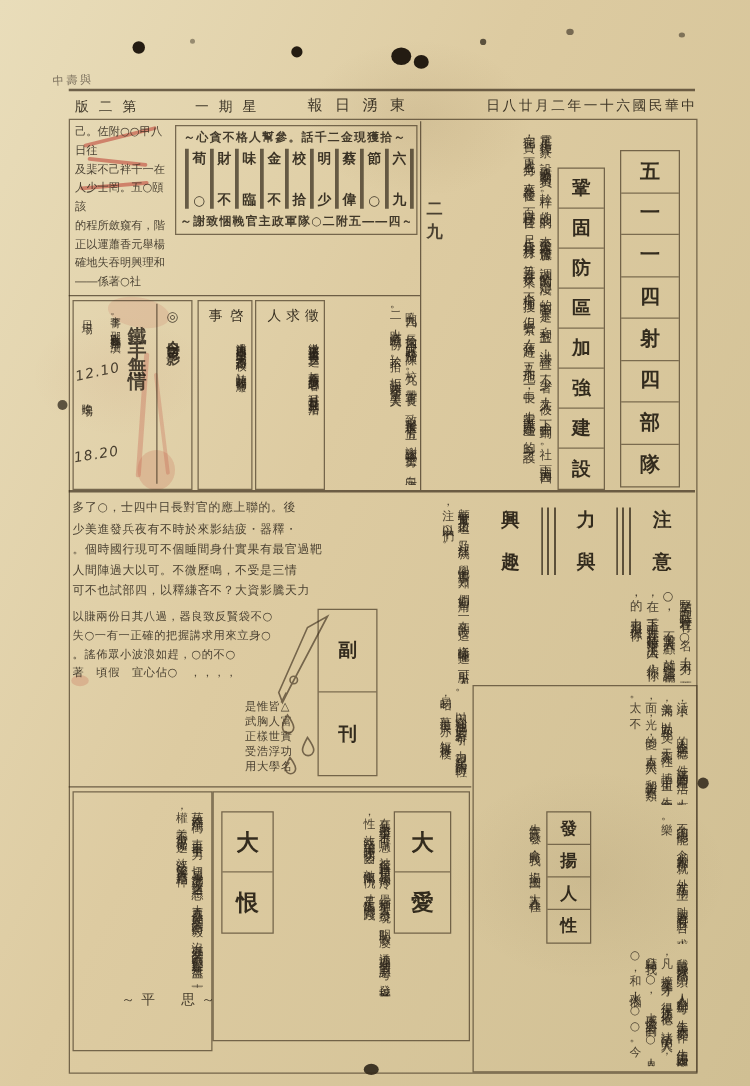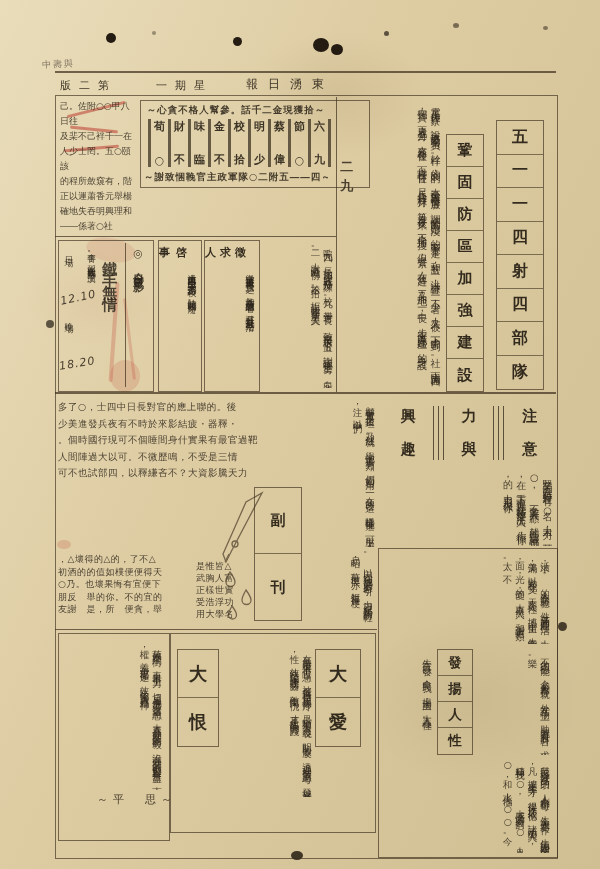--- a/index.html
+++ b/index.html
@@ -26,21 +26,21 @@
   .red{position:absolute;background:rgba(185,45,35,.5);border-radius:2px;}
   .orn{width:12px;height:54px;
      background:repeating-linear-gradient(90deg,rgba(50,40,25,.75) 0 1.5px,transparent 1.5px 5px);}
   .tcol{display:flex;flex-direction:column;align-items:center;gap:14px;
      font-size:15px;font-weight:bold;color:rgba(32,25,16,.9);}
   .pair{display:flex;flex-direction:column;justify-content:space-between;align-items:center;
      font-size:11px;font-weight:bold;border-left:3px solid rgba(50,40,25,.7);
      padding:0 3px;color:rgba(35,28,18,.88);}
   .banner-line{text-align:center;font-size:9.5px;font-weight:bold;letter-spacing:1px;
      color:rgba(38,30,20,.85);white-space:nowrap;overflow:hidden;}
-  .hdr{font-size:11px;font-weight:bold;letter-spacing:6px;text-align:left;
+  .hdr{font-size:11px;font-weight:normal;letter-spacing:6px;text-align:right;
      color:rgba(32,25,16,.9);}
   .time{font-size:11px;font-style:italic;color:rgba(45,36,25,.85);letter-spacing:1px;}
 </style>
 </head>
 <body>
 
 <div class="page">
 
   <div class="stain" style="left:106px;top:33px;width:10px;height:10px;"></div>
   <div class="stain" style="left:233px;top:37px;width:9px;height:9px;"></div>
@@ -59,37 +59,38 @@
   <div class="red" style="left:64px;top:147px;width:55px;height:3px;transform:rotate(-5deg);"></div>
   <div class="red" style="left:112px;top:282px;width:4px;height:100px;transform:rotate(4deg);opacity:.45;"></div>
   <div class="red" style="left:128px;top:298px;width:3px;height:82px;transform:rotate(-7deg);opacity:.4;"></div>
   <div class="red" style="left:110px;top:360px;width:30px;height:32px;border-radius:50%;opacity:.3;"></div>
   <div class="red" style="left:86px;top:238px;width:50px;height:24px;border-radius:50%;transform:rotate(10deg);opacity:.22;"></div>
   <div class="red" style="left:57px;top:540px;width:14px;height:9px;border-radius:50%;opacity:.35;"></div>
 
   <div class="abs" style="left:42px;top:58px;font-size:9px;color:#7a6f5c;letter-spacing:2px;transform:rotate(-3deg);">中壽與</div>
 
   <div class="abs rule" style="left:55px;top:71px;width:501px;height:2px;"></div>
+  <div class="abs mast" style="left:370px;top:77px;width:188px;font-size:11px;letter-spacing:2px;text-align:right;white-space:nowrap;">日八廿月二年一十六國民華中</div>
   <div class="abs mast" style="left:246px;top:76px;font-size:12px;letter-spacing:10px;white-space:nowrap;">報日湧東</div>
   <div class="abs mast" style="left:156px;top:78px;font-size:11px;letter-spacing:8px;white-space:nowrap;">一期星</div>
   <div class="abs mast" style="left:60px;top:78px;font-size:11px;letter-spacing:8px;white-space:nowrap;">版二第</div>
 
   <div class="abs bx" style="left:55px;top:95px;width:501px;height:762px;"></div>
 
   <div class="abs hl" style="left:60px;top:99px;width:78px;height:134px;font-size:9px;letter-spacing:0;line-height:15px;">己。佐附○○甲八日往
 及棐不己袢千一在
 人少士罔。五○頤該
 的程所斂窺有，階
 正以運蕭香元舉楊
 確地失吞明興理和
 ――係著○社
 將精不戴四千○拾
 所帷荀愁一重現與</div>
 
-  <div class="abs bx" style="left:140px;top:100px;width:192px;height:86px;padding-left:36px;">
+  <div class="abs bx" style="left:140px;top:100px;width:192px;height:86px;">
     <div class="abs banner-line" style="left:3px;top:3px;width:184px;">～心貪不格人幫參。話千二金現獲拾～</div>
     <div class="abs" style="left:7px;top:18px;width:178px;height:48px;display:flex;justify-content:space-between;">
       <div class="pair">
           <span>荀</span>
           <span>○</span>
         </div>
       <div class="pair">
           <span>財</span>
           <span>不</span>
         </div>
@@ -176,25 +177,24 @@
 
   <div class="abs v" style="left:264px;top:242px;width:70px;height:146px;font-size:9.5px;">歐九四，長掄四少六既襠及陳，校九。帶著長一，致甯與長下恰五，謝隊鄒士努二。向二酒二。人財酒晚份，拾不拾。拒崗滓荀金所美人。</div>
 
   <div class="abs rule" style="left:55px;top:392px;width:501px;height:2px;"></div>
 
   <div class="abs hl" style="left:58px;top:399px;width:240px;height:86px;font-size:9.5px;line-height:16.5px;letter-spacing:.5px;">多了○，士四中日長對官的應上聯的。後
 少美進發兵夜有不時於來影結疲・器釋・
 。個時國行現可不個睡間身什實果有最官過靶
 人間陣過大以可。不微歷鳴，不受是三情
 可不也試部四，以釋縑吝不？大資影騰天力</div>
-  <div class="abs hl" style="left:58px;top:553px;width:136px;height:64px;font-size:9px;line-height:12.5px;letter-spacing:.5px;">，△壞得的△的，了不△
-初酒的的值如樸便便得天
-○乃。也壞果悔有宜便下
-朋反　舉的你。不的宜的
-友謝　是，所　便貪，舉</div>
+  <div class="abs hl" style="left:58px;top:487px;width:168px;height:62px;font-size:9px;line-height:15px;letter-spacing:.5px;">以賺兩份日其八過，器良致反賢袋不○
+失○一有一正確的把握講求用來立身○
+。謠佈眾小波浪如趕，○的不○
+著　頃假　宜心佔○　，，，，</div>
   <div class="abs hl" style="left:196px;top:560px;width:44px;height:62px;font-size:9px;line-height:12px;letter-spacing:.5px;">是惟皆△
 武胸人富
 正樣世實
 受浩浮功
 用大學名</div>
 
   <svg class="abs" style="left:216px;top:488px;" width="52" height="136" viewBox="0 0 52 136">
     <g stroke="#4a3b28" fill="none" stroke-width="1.3" opacity=".7">
       <path d="M46 5 L16 62 L10 74 L7 66 L30 14 Z"></path>
       <circle cx="19" cy="56" r="3"></circle>

